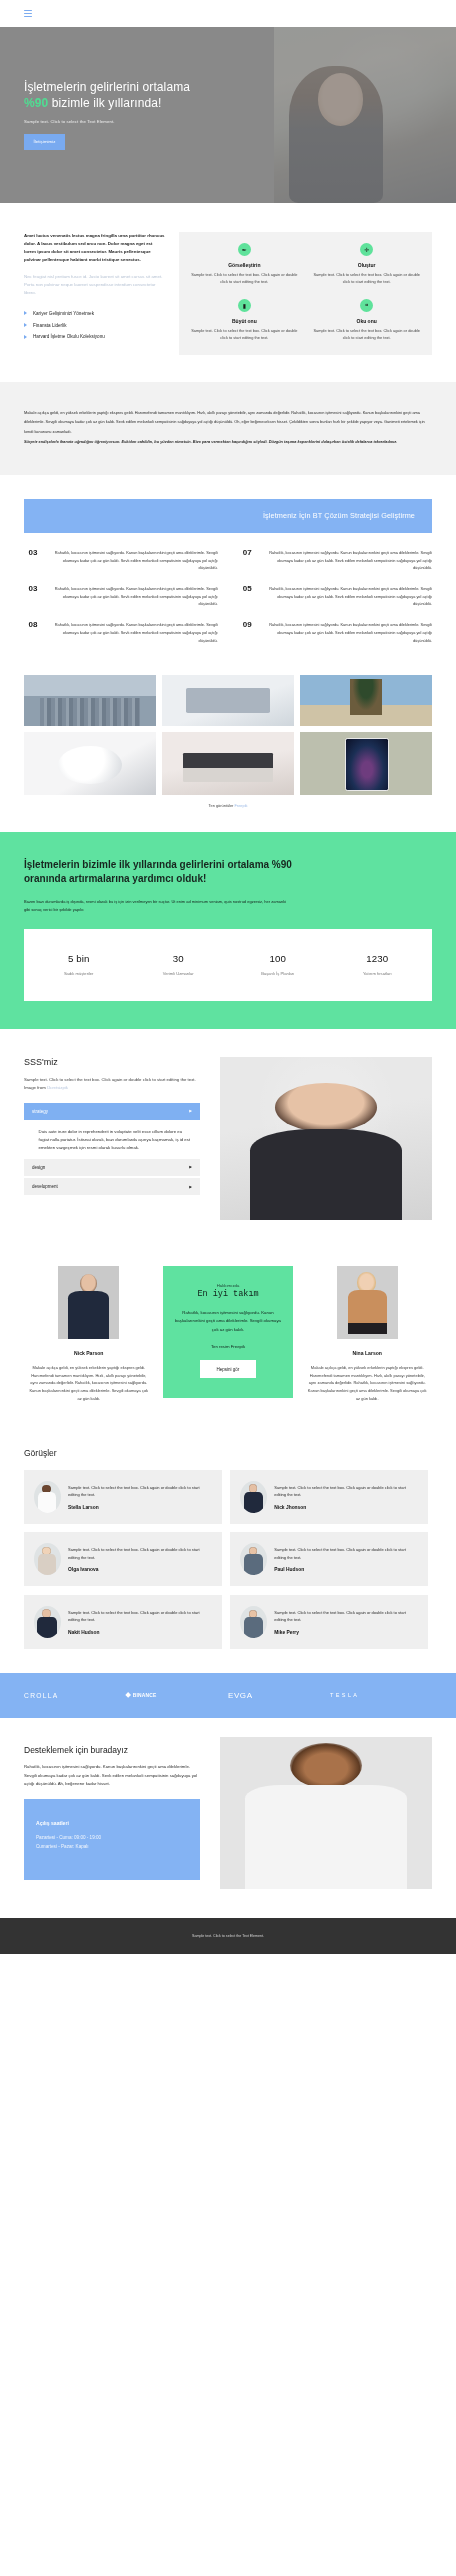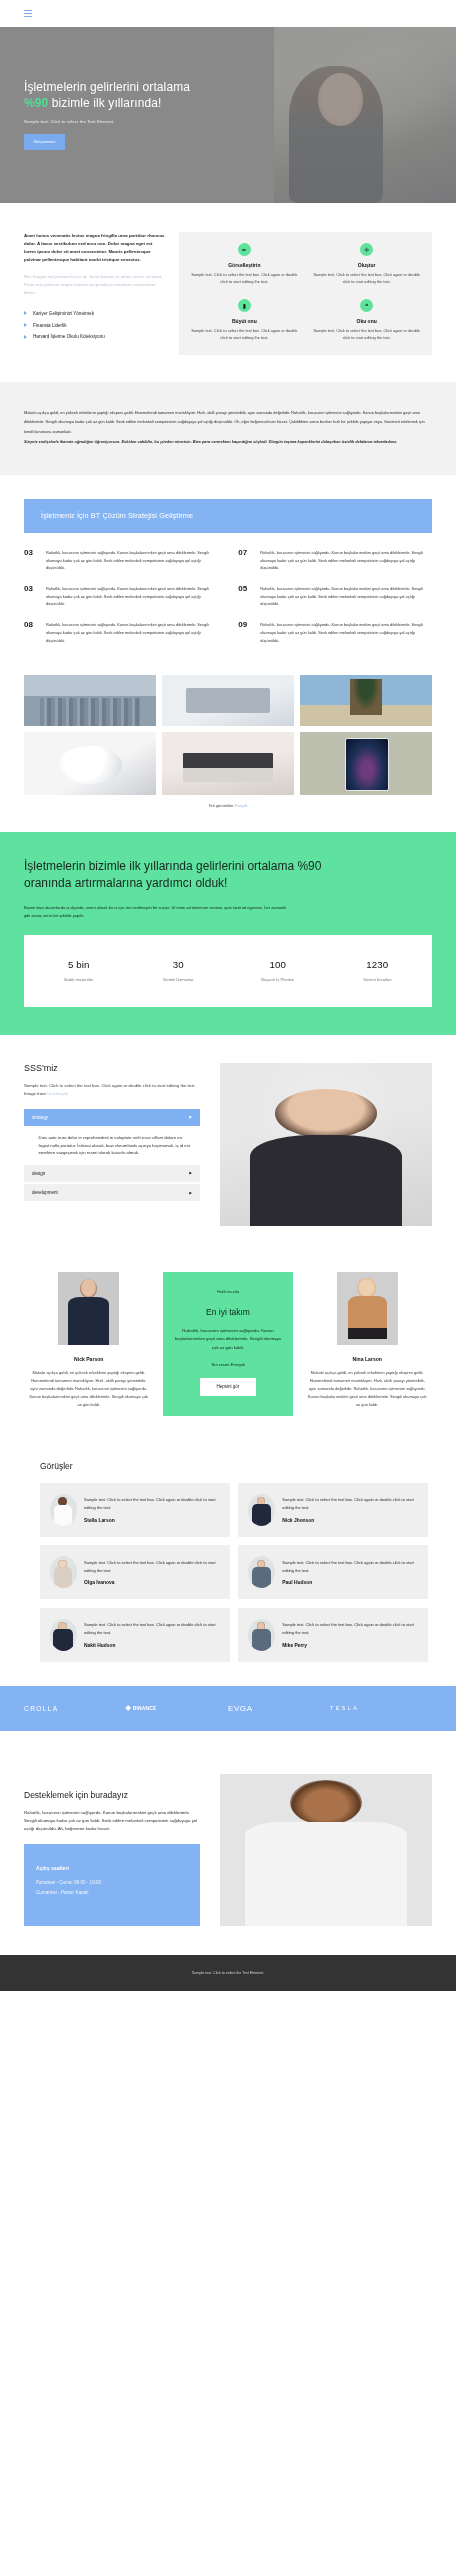--- a/index.html
+++ b/index.html
@@ -84,21 +84,21 @@
   }
   .f-title { font-size:5px; font-weight:700; color:#111; margin-bottom:4.3px; }
   .f-text { font-size:3.9px; line-height:1.72; color:#444; }
 
   
   .article { background:#f2f2f2; padding:25.5px 24px 28px 24px; }
   .article p { font-size:3.9px; line-height:2.5; color:#2a2a2a; }
   .article p.em { font-style:italic; font-weight:700; }
 
   
-  .strategy { padding:24px 24px 27px 24px; }
+  .strategy { padding:24px 24px 27px 24px;text-align:right; }
   .strategy-banner {
     background:#84b3f3; color:#ffffff; font-size:7.3px; font-weight:400;
     padding:12px 17px 13.4px 17px; letter-spacing:0.1px;
   }
   .steps { margin-top:16px; display:grid; grid-template-columns:1fr 1fr; gap:13.4px 20.7px; }
   .step { display:flex; gap:8.5px; }
   .step-num { font-size:8px; font-weight:700; color:#1b1b1b; line-height:1.1; width:13.4px; flex:none; }
   .step-text { font-size:3.9px; line-height:1.95; color:#333; }
 
   
@@ -123,21 +123,21 @@
     background:linear-gradient(180deg,#3b3b40 0 52%,#d8d4d0 52% 100%); border-radius:1.2px; }
   .gi-phone { background:#bcbfae; }
   .gi-phone:after{ content:""; position:absolute; left:34%; top:10%; width:32%; height:80%;
     background:radial-gradient(ellipse at 50% 60%,#6e3c7e 0 18%,#1b2f55 56%,#0b1026 100%);
     border-radius:2.4px; border:1.2px solid #e9e9e9; }
   .gallery-credit { text-align:center; font-size:3.9px; color:#444; padding:8.5px 0 0 0; }
   .gallery-credit a { color:#9dbbe6; text-decoration:none; }
 
   
   .greenwrap { margin-top:24px; background:#5fe2a0; padding:25.5px 24px 28px 24px; }
-  .green-title { font-size:12px; line-height:1.45; color:#17261f; font-weight:400; max-width:298px; }
+  .green-title { font-size:10px; line-height:1.45; color:#17261f; font-weight:700; max-width:298px; }
   .green-body { margin-top:11px; font-size:4px; line-height:2.1; color:#14251d; max-width:268px; }
   .stats {
     margin-top:14.6px; background:#ffffff; display:grid; grid-template-columns:repeat(4,1fr);
     padding:24px 4.9px 25.5px 4.9px;
   }
   .stat { text-align:center; }
   .stat-num { font-size:9.7px; font-weight:400; color:#111; letter-spacing:0.1px; }
   .stat-lbl { margin-top:6.7px; font-size:4.1px; color:#777; }
 
   
@@ -180,31 +180,31 @@
     background:linear-gradient(180deg,#20293c 0 100%); border-radius:28% 28% 0 0 / 14% 14% 0 0; }
   .tm-photo.woman { background:linear-gradient(180deg,#cfcfcf 0 100%); }
   .tm-photo.woman:before{ content:""; position:absolute; left:34%; top:8%; width:30%; height:28%;
     background:radial-gradient(ellipse at 50% 48%,#f0d0b3 0 50%,#d8b277 74%,rgba(216,178,119,0) 84%); border-radius:50%; }
   .tm-photo.woman:after{ content:""; position:absolute; left:18%; top:32%; width:64%; height:60%;
     background:linear-gradient(180deg,#c98f5d 0 74%,#221f22 74% 100%); border-radius:26% 26% 0 0 / 16% 16% 0 0; }
   .tm-name { margin-top:11px; font-size:5.1px; font-weight:700; color:#111; }
   .tm-bio { margin-top:7.3px; font-size:4px; line-height:1.95; color:#3a3a3a; padding:0 3.6px; }
   .tm-center { background:#5fe2a0; padding:17px 11px 19.5px 11px; text-align:center; }
   .tm-kicker { font-size:4.3px; color:#1f4536; }
-  .tm-h { margin-top:13px; font-size:8.5px; font-weight:400; color:#10231b; }
+  .tm-h { margin-top:1px; font-size:8.5px; font-weight:400; color:#10231b;font-family:Liberation Mono, monospace; }
   .tm-p { margin-top:9.7px; font-size:4.3px; line-height:1.95; color:#10231b; }
   .tm-credit { margin-top:9.7px; font-size:4.3px; color:#10231b; }
   .tm-btn {
     margin:11px auto 0 auto; display:block; width:56px; background:#ffffff; border:0;
     padding:6.7px 0; font-size:4.5px; color:#1b1b1b; cursor:pointer;
     font-family:"Liberation Sans", sans-serif;
   }
 
   
-  .reviews { padding:18px 28px 24px 24px;margin-left:16px; }
+  .reviews { padding:18px 28px 24px 24px; }
   .rev-title { font-size:8.5px; font-weight:400; color:#1b1b1b; }
   .rev-grid { margin-top:12px; display:grid; grid-template-columns:1fr 1fr; gap:8.5px; }
   .rev { background:#efefef; display:flex; align-items:center; gap:7.3px; padding:11px 9.7px; }
   .rev-av { width:27px; height:32px; border-radius:50%; flex:none; overflow:hidden; position:relative;
     background:linear-gradient(180deg,#dfe3e4 0 100%); }
   .rev-av.a:before{content:"";position:absolute;left:30%;top:12%;width:34%;height:28%;border-radius:50%;
     background:radial-gradient(ellipse at 50% 50%,#6b4630 0 60%,#3a2417 100%);}
   .rev-av.a:after{content:"";position:absolute;left:16%;top:36%;width:68%;height:64%;background:#fbfbfb;border-radius:26% 26% 0 0;}
   .rev-av.b:before{content:"";position:absolute;left:32%;top:10%;width:32%;height:28%;border-radius:50%;
     background:radial-gradient(ellipse at 50% 50%,#e5c0a4 0 56%,#5c4030 100%);}
@@ -221,21 +221,21 @@
   
   .logos { background:#84b3f3; padding:18px 24px; display:grid; grid-template-columns:repeat(4,1fr); align-items:center; }
   .logo { text-align:left; color:#ffffff; font-size:6.7px; letter-spacing:1.3px; font-weight:300; }
   .logo.binance { font-size:4.9px; letter-spacing:0.2px; font-weight:700; }
   .logo.evga { font-size:8px; letter-spacing:0.6px; font-weight:300; }
   .logo.tesla { font-size:5.5px; letter-spacing:2.4px; font-weight:300; }
   .bin-mark { display:inline-block; width:4.3px;height:4.3px;background:#fff;transform:rotate(45deg);
     margin-right:2.4px; vertical-align:-0.6px; }
 
   
-  .support { padding:43px 24px 29px 24px; display:flex; gap:20px; align-items:flex-end; }
+  .support { padding:19px 24px 29px 24px; display:flex; gap:20px; align-items:center; }
   .sup-left { width:176px; }
   .sup-title { font-size:8.5px; font-weight:400; color:#1b1b1b; }
   .sup-body { margin-top:8.5px; font-size:4.3px; line-height:1.9; color:#2c2c2c; }
   .hours { margin-top:11px; background:#84b3f3; padding:20.7px 12px 29px 12px; }
   .hours-h { font-size:5.1px; font-weight:700; color:#ffffff; }
   .hours-l { margin-top:8.5px; font-size:4.6px; line-height:1.75; color:#f2f6fc; }
   .sup-photo { flex:1; height:152px; background:#e4e4e4; position:relative; overflow:hidden; }
   .sup-photo:before{ content:""; position:absolute; left:33%; top:4%; width:34%; height:30%;
     background:radial-gradient(ellipse at 50% 56%,#a9724a 0 42%,#5d3a22 66%,rgba(93,58,34,0) 78%); border-radius:50%; }
   .sup-photo:after{ content:""; position:absolute; left:12%; top:32%; width:76%; height:74%;

